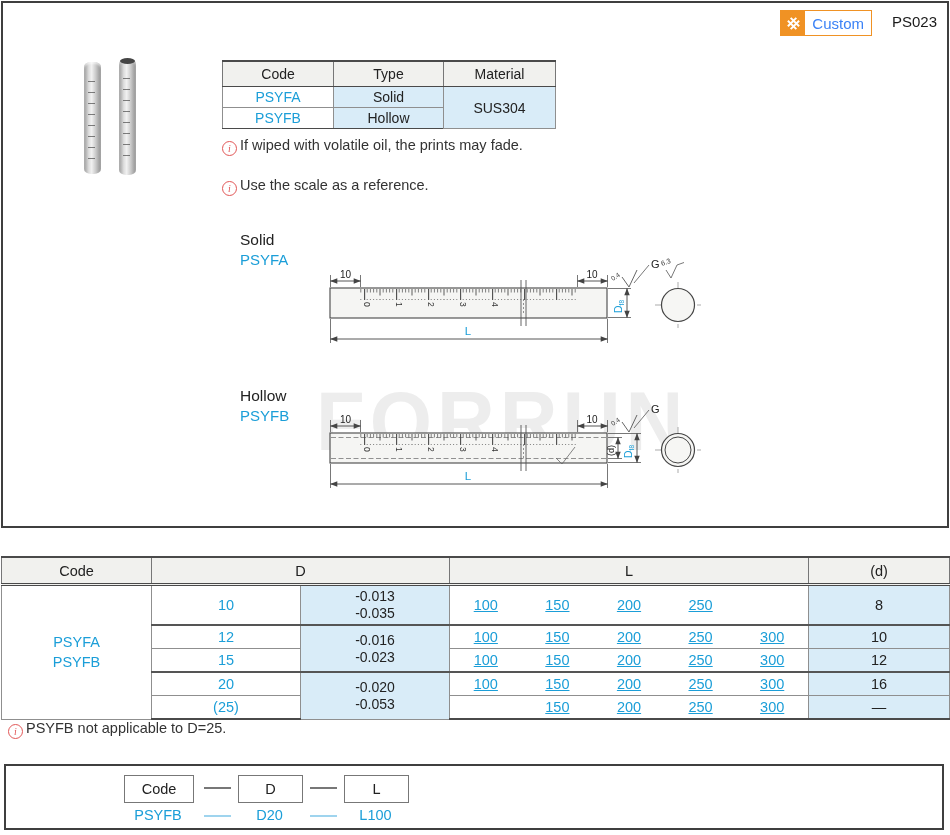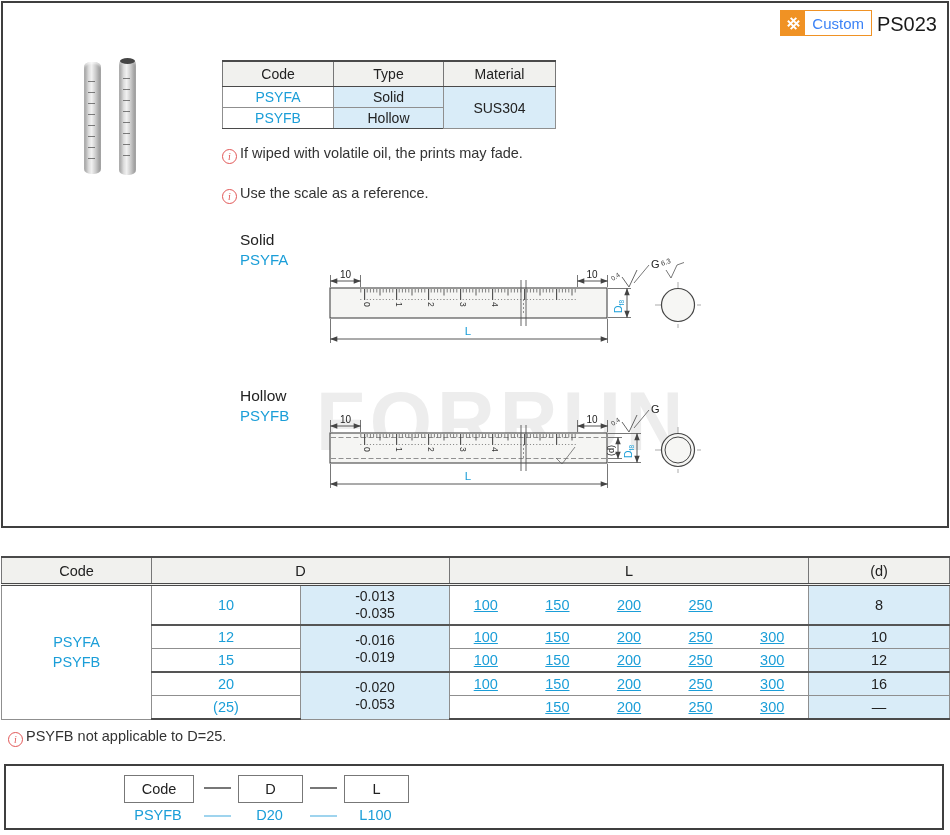--- a/index.html
+++ b/index.html
@@ -8,21 +8,21 @@
   .abs{position:absolute;}
 
   
   .top-frame{left:1px;top:1px;width:944px;height:523px;border:2px solid #3f3f3f;}
 
   
   .custom-badge{right:78px;top:10px;height:24px;display:flex;align-items:stretch;
                 border:1.5px solid #f09224;background:#fff;cursor:pointer;}
   .custom-icon{width:24px;background:#f09224;display:flex;align-items:center;justify-content:center;}
   .custom-text{color:#3b82f6;font-size:15px;display:flex;align-items:center;padding:0 7px;}
-  .page-code{right:13px;top:13px;font-size:20px;color:#1a1a1a;}
+  .page-code{right:13px;top:13px;font-size:15px;color:#1a1a1a;}
 
   
   .pin{position:absolute;width:17px;border-radius:7px/5px;
        background:linear-gradient(90deg,#999,#ddd 28%,#f1f1f1 45%,#c9c9c9 70%,#8f8f8f);
        box-shadow:inset 0 2px 2px rgba(255,255,255,.55);}
   .pin .ticks{position:absolute;left:4px;top:9px;bottom:9px;width:7px;opacity:.75;
        background:repeating-linear-gradient(180deg,transparent 0 10px,#555 10px 11px);}
   .pin.hollow::before{content:"";position:absolute;left:1px;top:-1px;width:15px;height:6px;
        border-radius:50%;background:#454545;}
 
@@ -31,21 +31,21 @@
   .spec{left:222px;top:60px;font-size:14px;}
   .spec th{background:#f1f1ee;font-weight:400;height:22px;border:1px solid #777;
            border-top:2px solid #4a4a4a;border-bottom:1.5px solid #4a4a4a;}
   .spec td{height:20px;text-align:center;border:1px solid #8f8f8f;padding:0;}
   .spec tr:last-child td{border-bottom:1.5px solid #4a4a4a;}
 
   .blue{color:#1b9ed8;}
   .bgb{background:#d9ecf8;}
 
   
-  .note{position:absolute;left:222px;font-size:14.5px;color:#333;white-space:nowrap;margin-top:8px;}
+  .note{position:absolute;left:222px;font-size:14.5px;color:#333;white-space:nowrap;}
   .info-icon{display:inline-flex;width:13px;height:13px;border:1.2px solid #e25757;border-radius:50%;
              color:#e25757;font-size:10px;font-style:italic;align-items:center;justify-content:center;
              margin-right:3px;vertical-align:-2px;font-family:"Liberation Serif",serif;}
 
   .type-label{font-size:15.5px;color:#222;}
   .code-label{font-size:15px;}
 
   .watermark{left:316px;top:376px;font-size:80px;font-weight:700;color:#ededed;
              letter-spacing:5px;z-index:0;transform:scaleY(1.05);}
   svg.draw{z-index:1;}
@@ -269,21 +269,21 @@
               <span>250</span>
               <span></span>
             </div>
         </td>
         <td class="bgb">8</td>
       </tr>
       <tr class="grp">
         <td class="blue">12</td>
         <td rowspan="2" class="tol bgb">
           <div>-0.016</div>
-          <div>-0.019</div>
+          <div>-0.023</div>
         </td>
         <td>
           <div class="lflex">
               <span>100</span>
               <span>150</span>
               <span>200</span>
               <span>250</span>
               <span>300</span>
             </div>
         </td>

